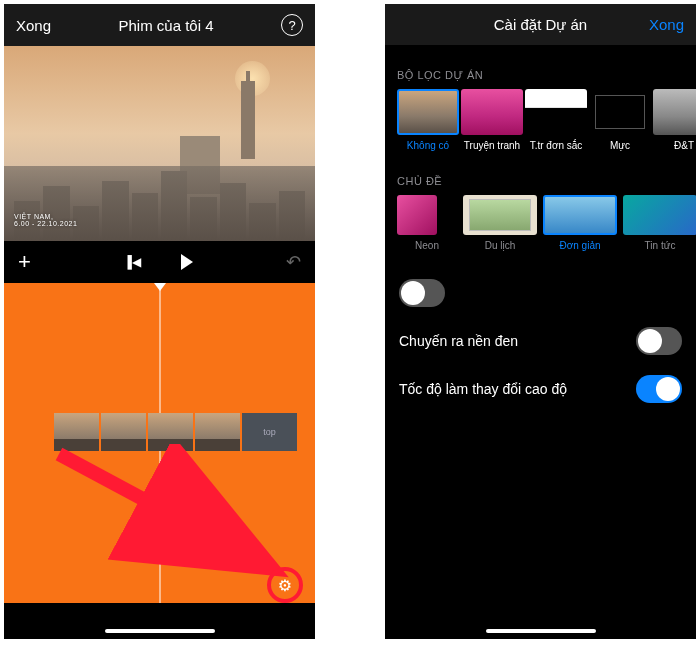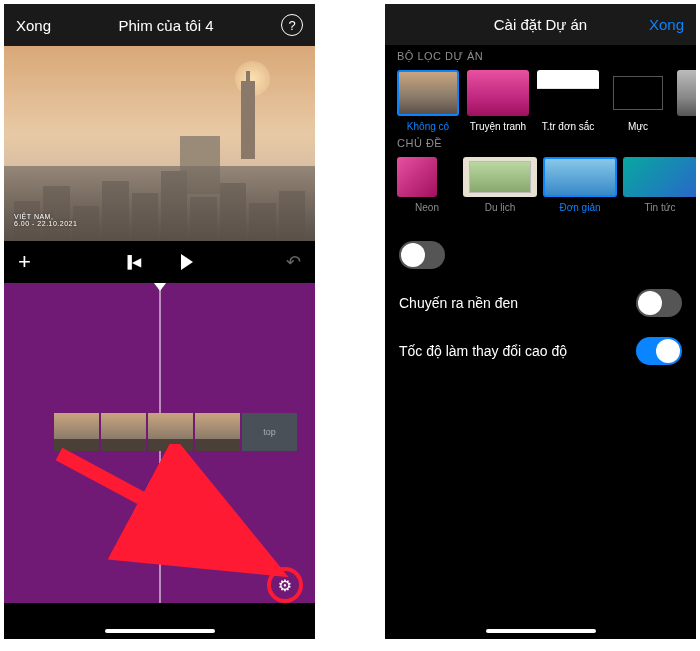--- a/index.html
+++ b/index.html
@@ -47,21 +47,21 @@
       display: flex; align-items: center; justify-content: space-between;
       padding: 8px 14px; background: #000;
     }
     .plus { color: #fff; font-size: 22px; font-weight: 200; }
     .play-group { display: flex; gap: 40px; align-items: center; }
     .prev-icon { color: #fff; font-size: 12px; }
     .play-icon { width: 0; height: 0; border-left: 12px solid #fff; border-top: 8px solid transparent; border-bottom: 8px solid transparent; }
     .undo { color: #666; font-size: 18px; }
 
     .timeline {
-      position: relative; height: 320px; background: #701a75; text-decoration: underline;
+      position: relative; height: 320px; background: #f97316; text-decoration: underline;
     }
     .playhead-marker { position: absolute; left: 50%; top: 0; transform: translateX(-50%); }
     .pm-tri { width: 0; height: 0; border-left: 6px solid transparent; border-right: 6px solid transparent; border-top: 8px solid #fff; }
     .pm-line { position: absolute; left: 50%; top: 0; width: 1px; height: 320px; background: #fff; transform: translateX(-50%); }
     .clip-row { position: absolute; top: 130px; left: 50px; height: 38px; display: flex; gap: 2px; }
     .clip { width: 45px; height: 38px; background: linear-gradient(180deg, #c9a57e 0%, #8a7a6a 70%, #5a5048 100%); position:relative; overflow:hidden; }
     .clip::after{content:'';position:absolute;bottom:0;left:0;right:0;height:12px;background:#4a4038;}
     .clip-top { width: 55px; height: 38px; background: #4a5058; display:flex; align-items:center; justify-content:center; color:#aab; font-size:9px; }
 
     .arrow-overlay {
@@ -79,24 +79,24 @@
     .home-bar { position: absolute; bottom: 6px; left: 50%; transform: translateX(-50%); width: 110px; height: 4px; background: #fff; border-radius: 3px; }
 
     
     .header-r {
       display: flex; align-items: center; justify-content: center;
       padding: 12px; position: relative; color: #fff; font-size: 15px;
       background: #1a1a1a;
     }
     .done-r { position: absolute; right: 12px; color: #0a84ff; font-size: 15px; }
 
-    .section-head { padding: 5px 12px 8px; color: #8e8e93; font-size: 11px; letter-spacing: .5px; }
+    .section-head { padding: 24px 12px 8px; color: #8e8e93; font-size: 11px; letter-spacing: .5px; }
 
     .filter-row {
-      display: flex; gap: 8px; padding: 0 12px; overflow: hidden;
+      display: flex; gap: 2px; padding: 0 12px; overflow: hidden;
     }
     .filter-item { width: 62px; flex-shrink:0; }
     .filter-preview { width: 62px; height: 46px; border-radius: 3px; position: relative; overflow: hidden; }
     .filter-preview.selected { border: 2px solid #0a84ff; width: 62px; height: 46px; }
     .fp1 { background: linear-gradient(180deg, #c9a57e 0%, #8a7a6a 60%, #5a5048 100%); }
     .fp2 { background: linear-gradient(180deg, #e850a0 0%, #c02880 60%, #a01060 100%); }
     .fp3 { background: linear-gradient(180deg, #fff 40%, #000 42%, #000 100%); }
     .fp4 { background: #000; }
     .fp4::after{content:'';position:absolute;inset:6px;border:1px solid #555;}
     .fp5 { background: linear-gradient(180deg, #bbb 0%, #888 60%, #555 100%); }

